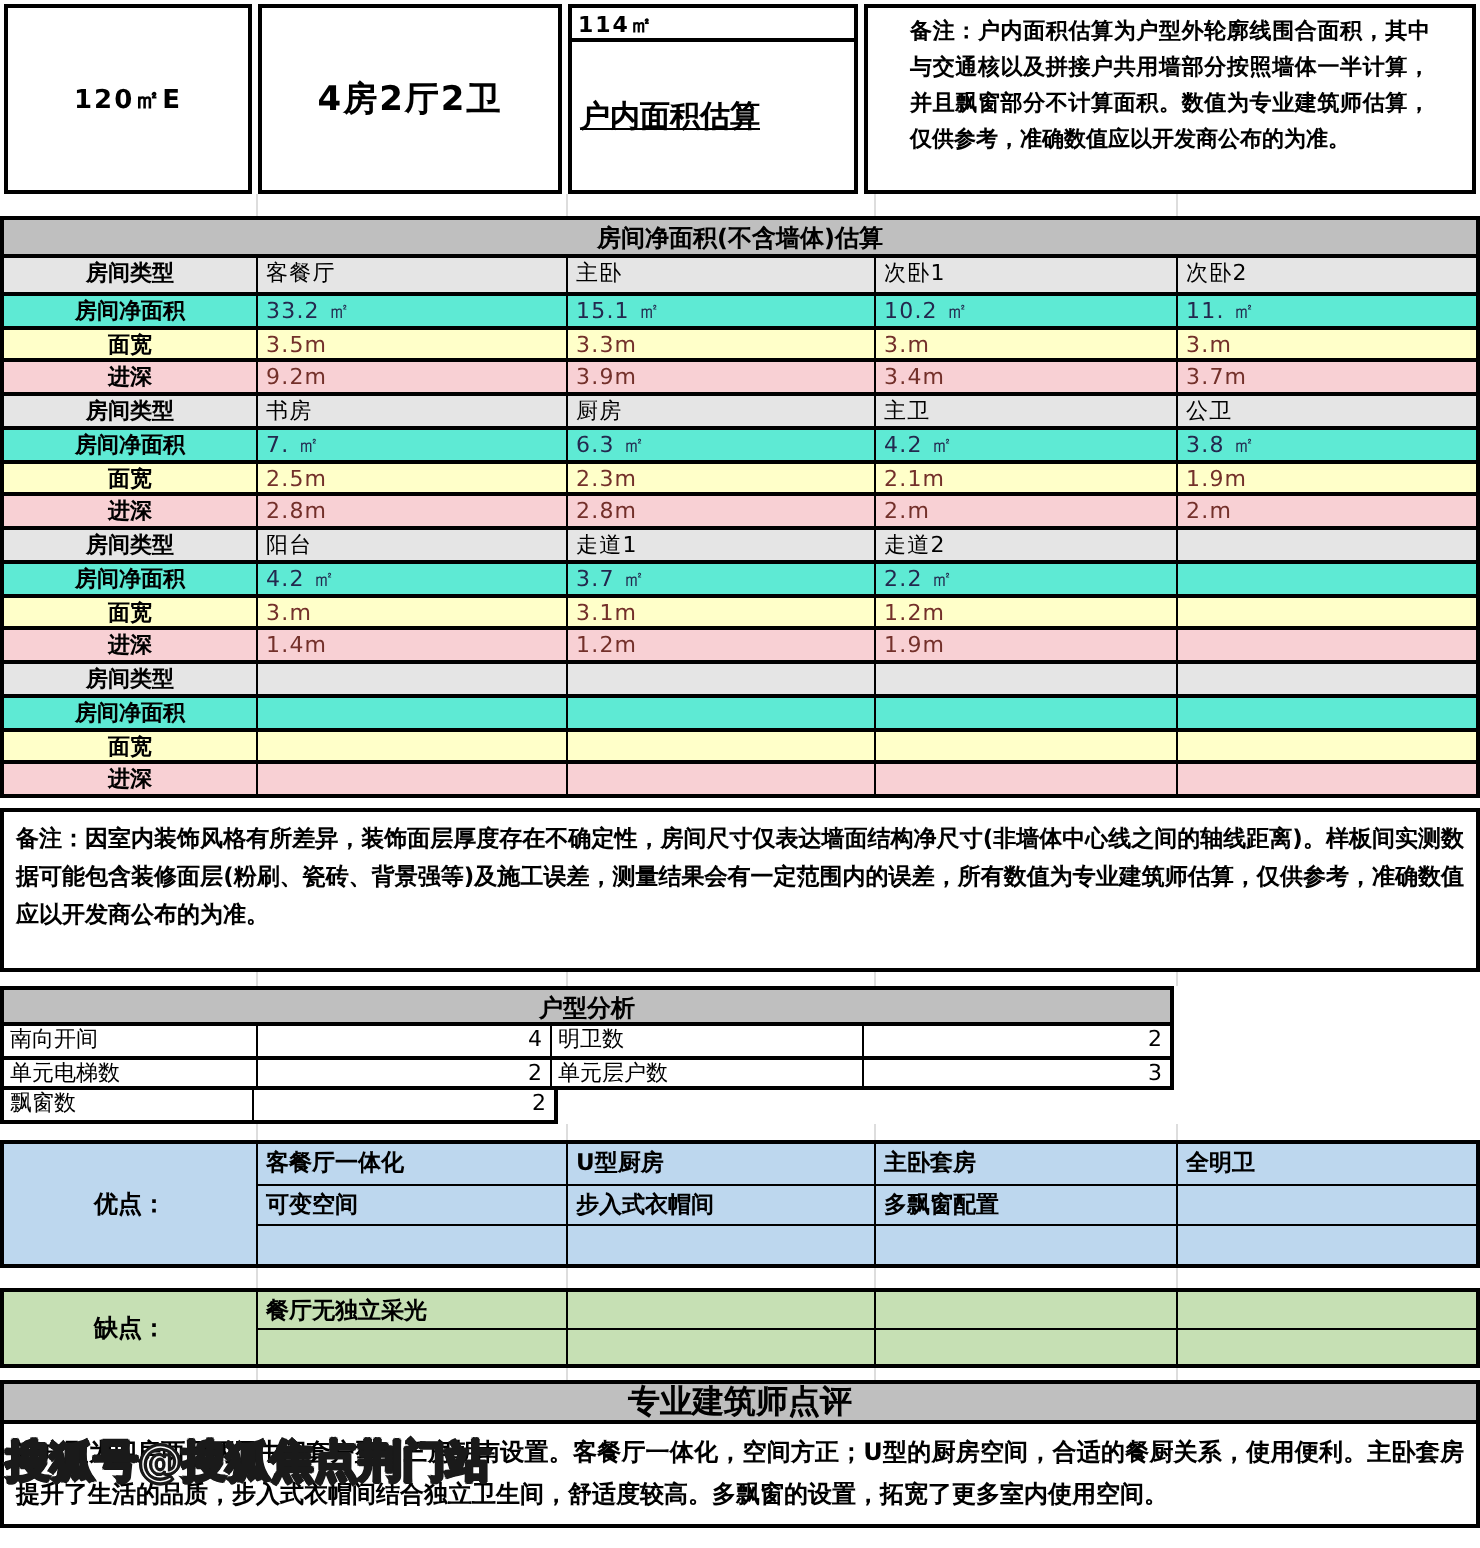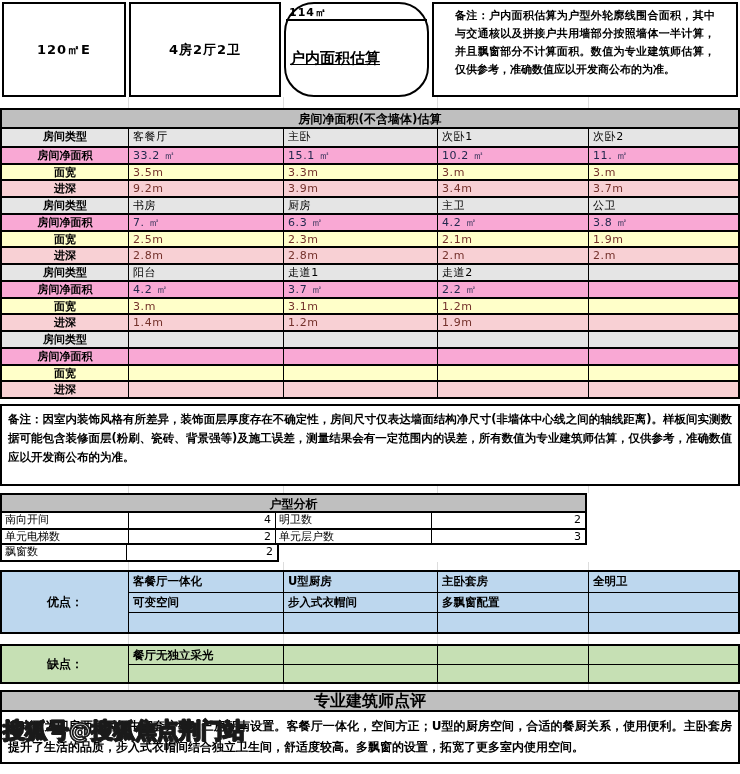--- a/index.html
+++ b/index.html
@@ -6,22 +6,22 @@
   body { background:#fff; }
   .page { position:relative; width:740px; height:774px; background:#fff;
           font-family:"DejaVu Sans", sans-serif; color:#000; overflow:hidden; }
 
   
   .topband { display:flex; gap:3px; margin:2px 2px 0 2px; height:95px; }
   .tcell { border:2px solid #000; background:#fff; }
   .c1 { width:124px; display:flex; align-items:center; justify-content:center;
         font-weight:bold; font-size:13px; letter-spacing:1px; }
   .c2 { width:152px; display:flex; align-items:center; justify-content:center;
-        font-weight:bold; font-size:13px; letter-spacing:1px; }
-  .c3 { width:145px; display:flex; flex-direction:column;border-radius:30px; }
+        font-weight:bold; font-size:17px; letter-spacing:1px; }
+  .c3 { width:145px; display:flex; flex-direction:column; }
   .c3top { border-bottom:2px solid #000; font-size:11px; font-weight:bold;
            padding:1px 3px 0 3px; height:17px; letter-spacing:1px; }
   .c3bot { flex:1; display:flex; align-items:center; font-weight:bold;
            font-size:15px; padding-left:4px;text-decoration:underline; }
   .c4 { flex:1; font-size:11px; font-weight:bold; padding:3px 21px;
         line-height:18px; text-align:justify; }
 
   
   .gapline { background-image:
       linear-gradient(#ddd,#ddd),linear-gradient(#ddd,#ddd),
@@ -34,21 +34,21 @@
   .maintable { border:2px solid #000; }
   .ttitle { background:#bfbfbf; font-weight:bold; text-align:center;
             font-size:12px; height:19px; line-height:19px; border-bottom:2px solid #000; }
   .trow { display:grid; grid-template-columns:126px 155px 154px 151px 150px;
           height:16.75px; line-height:14.5px; }
   .trow + .trow { border-top:2px solid #000; }
   .trow > div { overflow:hidden; white-space:nowrap; }
   .lab { font-weight:bold; text-align:center; font-size:11px; padding-top:1px; }
   .cell { border-left:1px solid #000; font-size:11px; padding:1px 0 0 4px; letter-spacing:0.6px; }
   .bg-type { background:#e5e5e5; }
-  .bg-area { background:#f9a8d4; } .bg-area .cell { color:#23284e; }
+  .bg-area { background:#5eead4; } .bg-area .cell { color:#23284e; }
   .bg-w { background:#ffffc9; } .bg-w .cell { color:#73302a; }
   .bg-d { background:#f8d0d4; } .bg-d .cell { color:#73302a; }
 
   
   .notebox { margin-top:5px; border:2px solid #000; height:82px; padding:4px 6px;
              font-size:11.5px; font-weight:bold; line-height:19px; text-align:justify; }
 
   
   .analysis { width:587px; border:2px solid #000; }
   .analysis .ttitle { height:18px; line-height:18px; }

